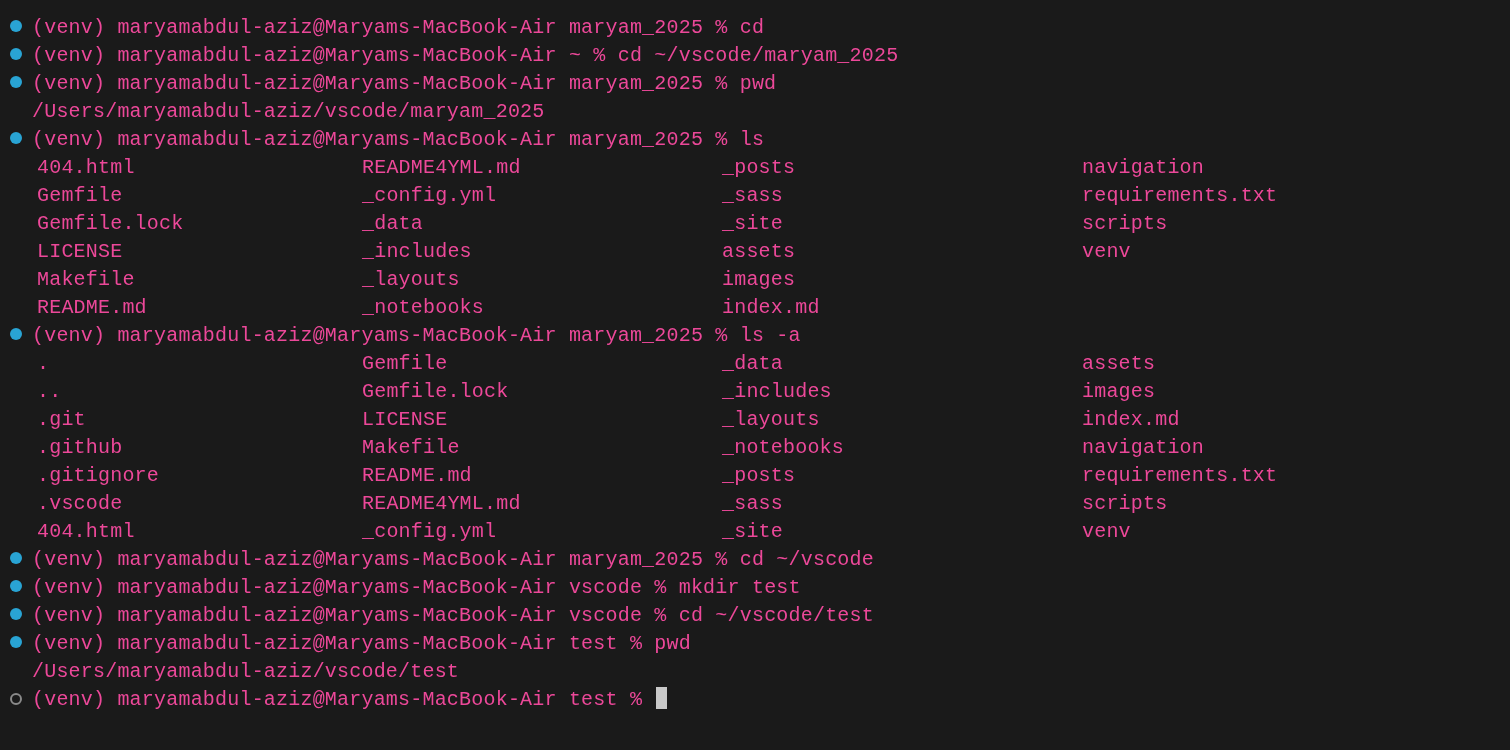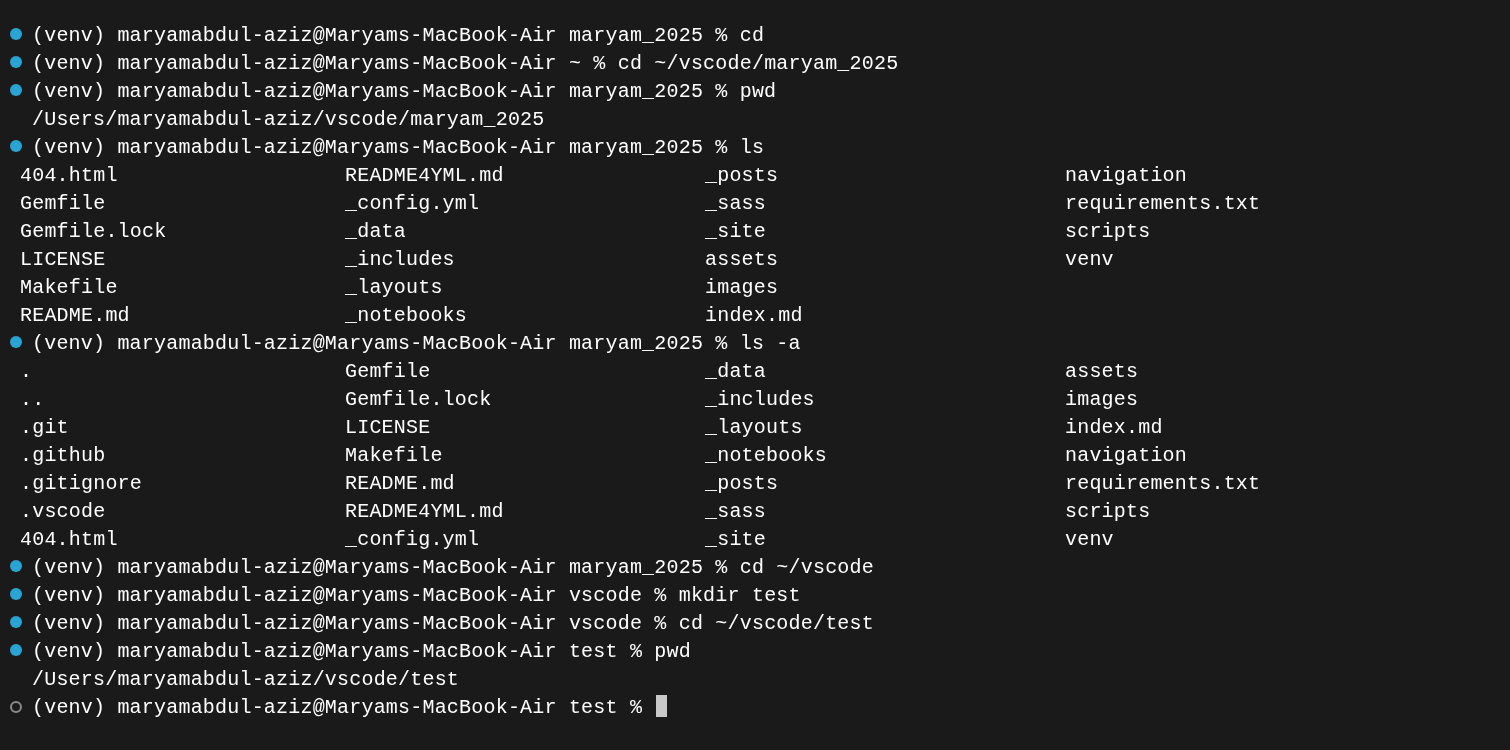--- a/index.html
+++ b/index.html
@@ -7,22 +7,22 @@
     padding: 0;
     background: #1a1a1a;
     width: 1510px;
     height: 750px;
     overflow: hidden;
   }
   #terminal {
     font-family: "Menlo", "Consolas", "Liberation Mono", monospace;
     font-size: 20px;
     line-height: 28px;
-    color: #ffffff;
-    padding: 22px 0 0 0;
+    color: #ec4899;
+    padding: 14px 0 0 0;
     white-space: pre;
     letter-spacing: 0.2px;
     font-weight: 500;
   }
   .line {
     display: block;
   }
   .bullet {
     display: inline-block;
     width: 12px;
@@ -48,20 +48,20 @@
     display: inline-block;
     width: 11px;
     height: 22px;
     background: #c9c9c9;
     vertical-align: -4px;
     margin-left: 2px;
   }
   .cols {
     display: grid;
     grid-template-columns: 325px 360px 360px auto;
-    margin-left: 20px;
+    margin-left: 37px;
   }
   .col-item { white-space: pre; }
 </style>
 </head>
 <body>
 
 <div id="terminal"><div class="line"><span class="bullet blue"></span><span>(venv) maryamabdul-aziz@Maryams-MacBook-Air maryam_2025 % </span><span>cd</span></div><div class="line"><span class="bullet blue"></span><span>(venv) maryamabdul-aziz@Maryams-MacBook-Air ~ % </span><span>cd ~/vscode/maryam_2025</span></div><div class="line"><span class="bullet blue"></span><span>(venv) maryamabdul-aziz@Maryams-MacBook-Air maryam_2025 % </span><span>pwd</span></div><div class="line"><span class="indent"></span><span>/Users/maryamabdul-aziz/vscode/maryam_2025</span></div><div class="line"><span class="bullet blue"></span><span>(venv) maryamabdul-aziz@Maryams-MacBook-Air maryam_2025 % </span><span>ls</span></div><div class="cols"><span class="col-item">404.html</span><span class="col-item">README4YML.md</span><span class="col-item">_posts</span><span class="col-item">navigation</span></div><div class="cols"><span class="col-item">Gemfile</span><span class="col-item">_config.yml</span><span class="col-item">_sass</span><span class="col-item">requirements.txt</span></div><div class="cols"><span class="col-item">Gemfile.lock</span><span class="col-item">_data</span><span class="col-item">_site</span><span class="col-item">scripts</span></div><div class="cols"><span class="col-item">LICENSE</span><span class="col-item">_includes</span><span class="col-item">assets</span><span class="col-item">venv</span></div><div class="cols"><span class="col-item">Makefile</span><span class="col-item">_layouts</span><span class="col-item">images</span><span class="col-item"></span></div><div class="cols"><span class="col-item">README.md</span><span class="col-item">_notebooks</span><span class="col-item">index.md</span><span class="col-item"></span></div><div class="line"><span class="bullet blue"></span><span>(venv) maryamabdul-aziz@Maryams-MacBook-Air maryam_2025 % </span><span>ls -a</span></div><div class="cols"><span class="col-item">.</span><span class="col-item">Gemfile</span><span class="col-item">_data</span><span class="col-item">assets</span></div><div class="cols"><span class="col-item">..</span><span class="col-item">Gemfile.lock</span><span class="col-item">_includes</span><span class="col-item">images</span></div><div class="cols"><span class="col-item">.git</span><span class="col-item">LICENSE</span><span class="col-item">_layouts</span><span class="col-item">index.md</span></div><div class="cols"><span class="col-item">.github</span><span class="col-item">Makefile</span><span class="col-item">_notebooks</span><span class="col-item">navigation</span></div><div class="cols"><span class="col-item">.gitignore</span><span class="col-item">README.md</span><span class="col-item">_posts</span><span class="col-item">requirements.txt</span></div><div class="cols"><span class="col-item">.vscode</span><span class="col-item">README4YML.md</span><span class="col-item">_sass</span><span class="col-item">scripts</span></div><div class="cols"><span class="col-item">404.html</span><span class="col-item">_config.yml</span><span class="col-item">_site</span><span class="col-item">venv</span></div><div class="line"><span class="bullet blue"></span><span>(venv) maryamabdul-aziz@Maryams-MacBook-Air maryam_2025 % </span><span>cd ~/vscode</span></div><div class="line"><span class="bullet blue"></span><span>(venv) maryamabdul-aziz@Maryams-MacBook-Air vscode % </span><span>mkdir test</span></div><div class="line"><span class="bullet blue"></span><span>(venv) maryamabdul-aziz@Maryams-MacBook-Air vscode % </span><span>cd ~/vscode/test</span></div><div class="line"><span class="bullet blue"></span><span>(venv) maryamabdul-aziz@Maryams-MacBook-Air test % </span><span>pwd</span></div><div class="line"><span class="indent"></span><span>/Users/maryamabdul-aziz/vscode/test</span></div><div class="line"><span class="bullet hollow"></span><span>(venv) maryamabdul-aziz@Maryams-MacBook-Air test % </span><span></span><span class="cursor"></span></div></div>
 
 </body></html>

